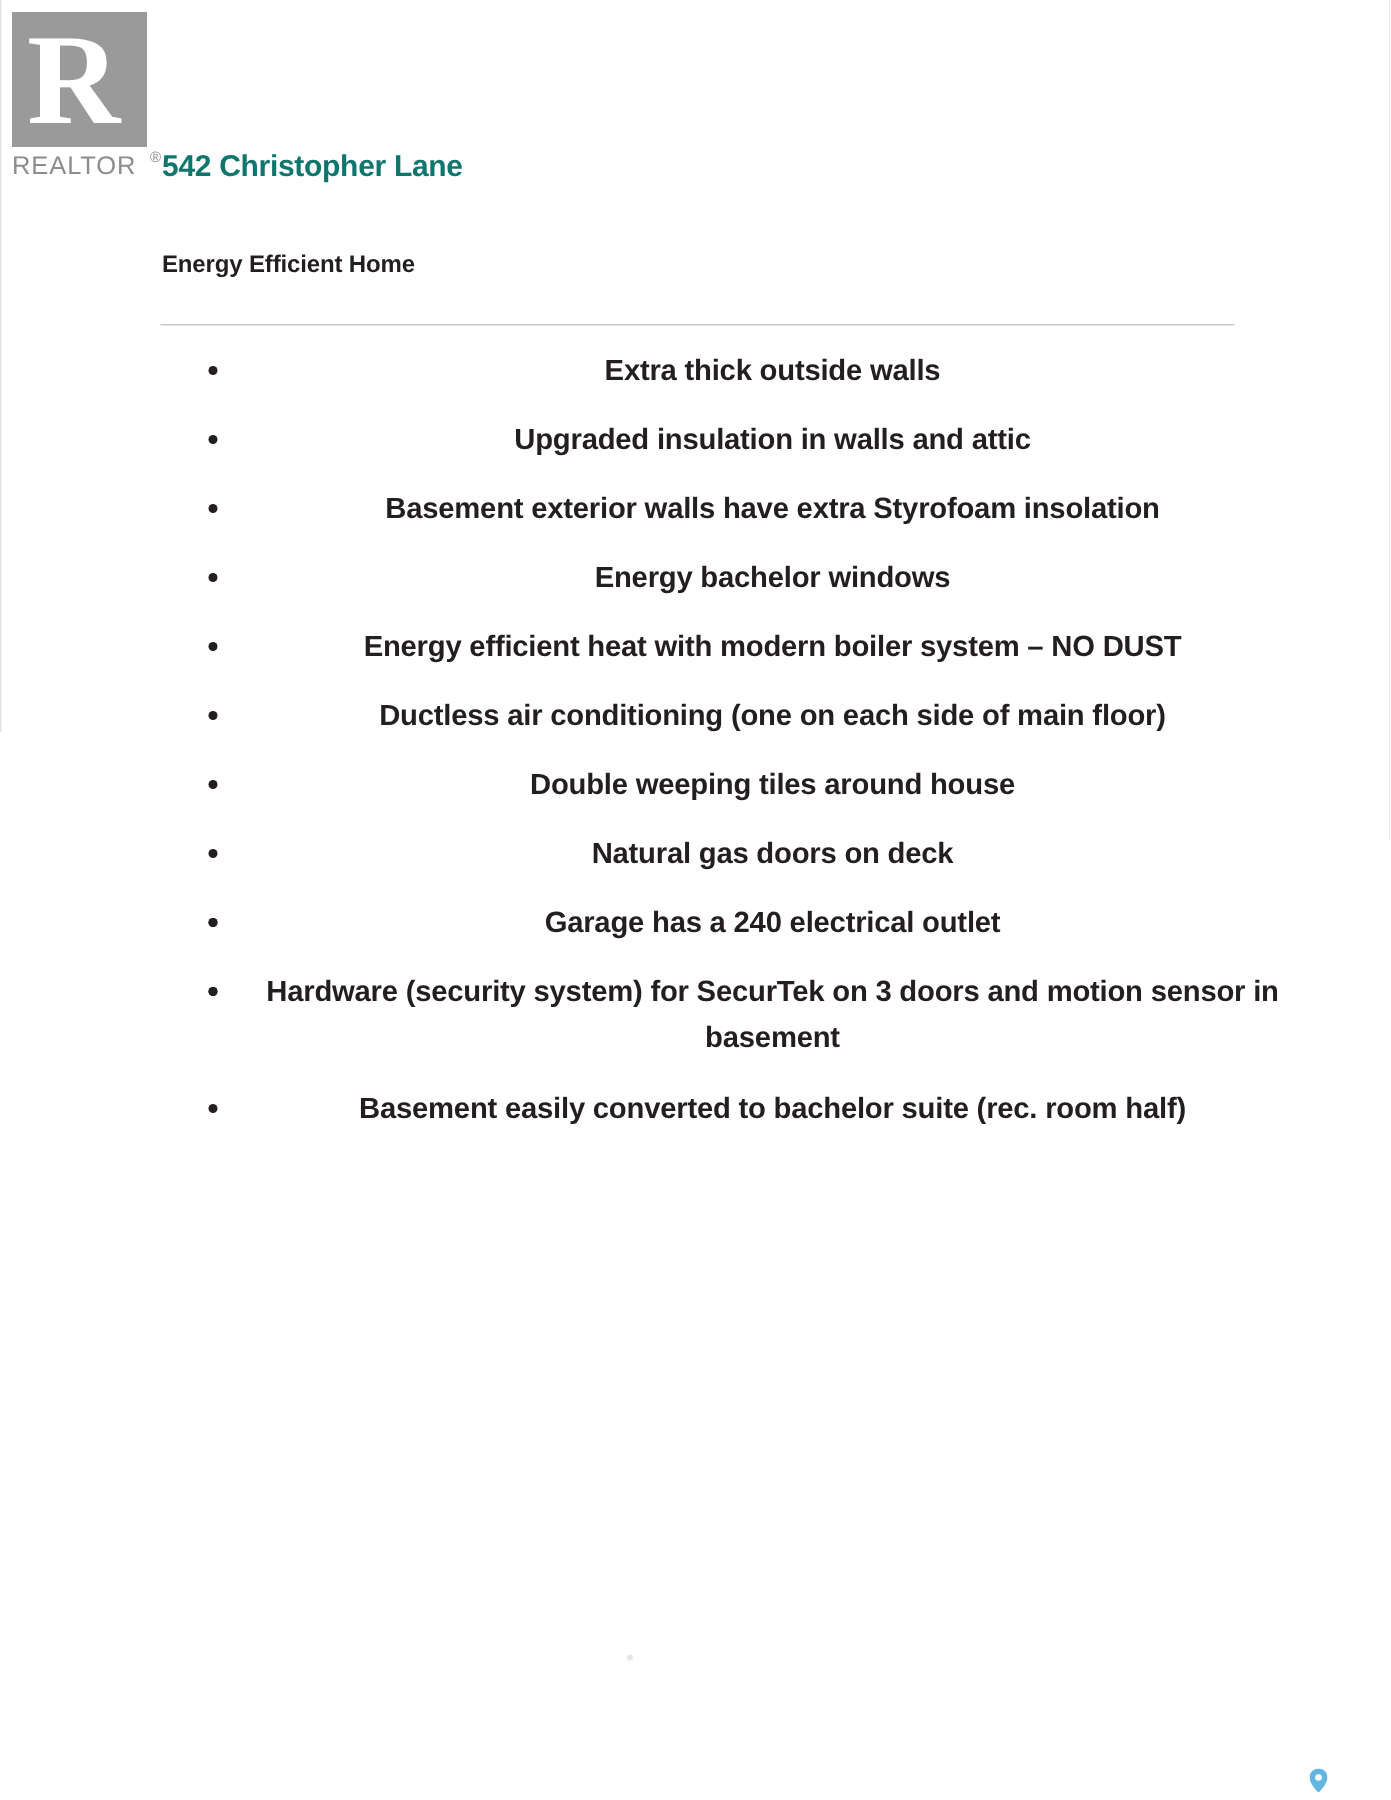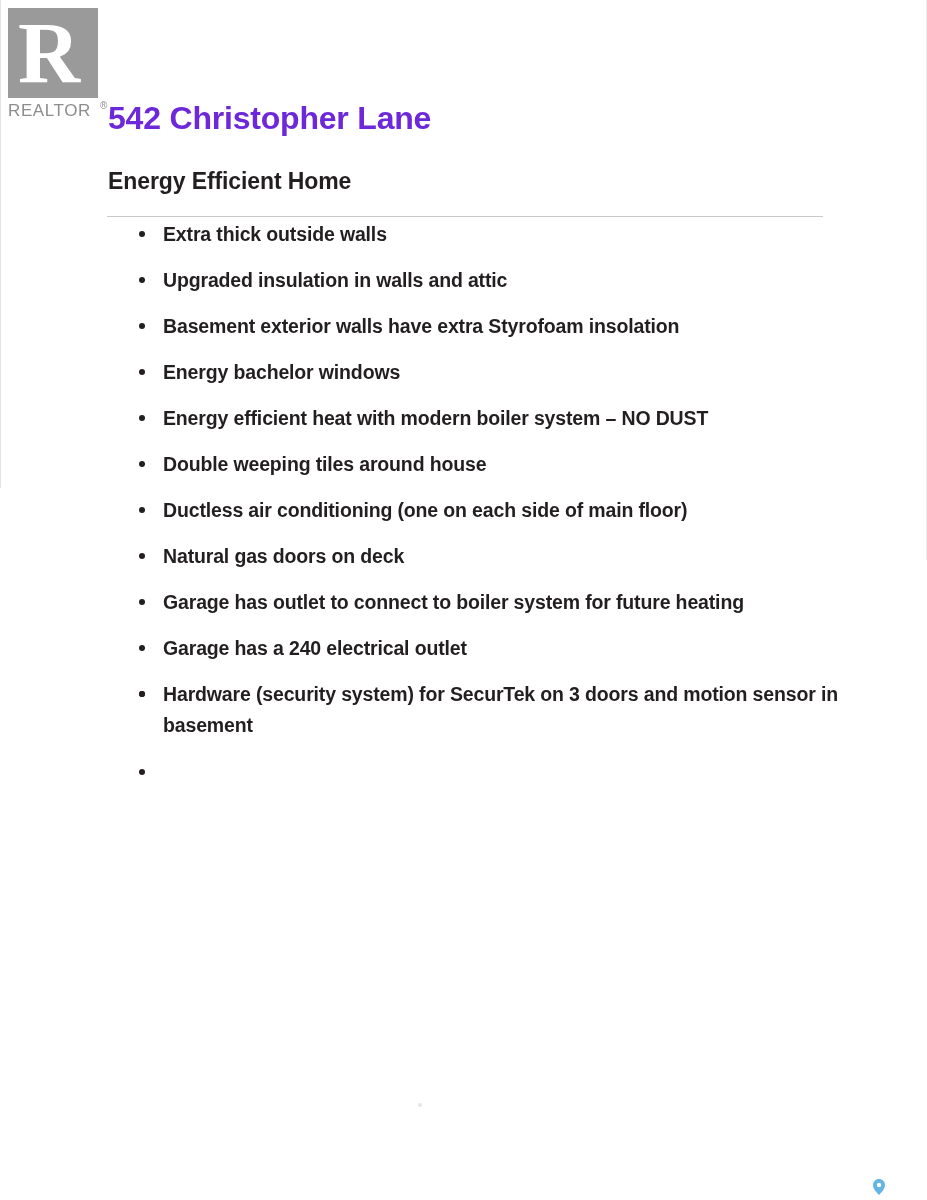--- a/index.html
+++ b/index.html
@@ -91,56 +91,57 @@
     left: 92px;
     top: 92px;
     font-size: 10px;
     color: #8d8d8d;
   }
 
   .doc-title {
     position: absolute;
     left: 108px;
     top: 100px;
-    font-size: 32px;
+    font-size: 20px;
     font-weight: bold;
     letter-spacing: -0.2px;
-    color: #6d28d9;
+    color: #0f766e;
     white-space: nowrap;
   }
 
   .section-title {
     position: absolute;
     left: 108px;
     top: 168px;
-    font-size: 23px;
+    font-size: 16px;
     font-weight: bold;
     letter-spacing: -0.1px;
     color: #231f20;
     white-space: nowrap;
   }
 
   .rule {
     position: absolute;
     left: 107px;
     top: 216px;
     width: 716px;
     height: 1px;
     background: #c9c9c9;
   }
 
   
   .bullet-list {
     position: absolute;
     left: 107px;
-    top: 219px;
+    top: 232px;
     width: 760px;
     list-style: none;
     margin: 0;
     padding: 0;
+    text-align: center;
   }
   .bullet-item {
     position: relative;
     padding-left: 56px;
     font-size: 19.5px;
     font-weight: bold;
     line-height: 31px;
     letter-spacing: -0.15px;
     color: #231f20;
     margin-bottom: 15px;
@@ -220,47 +221,47 @@
     <li class="bullet-item">
       <span class="dot"></span>
       <span>Energy bachelor windows</span>
     </li>
     <li class="bullet-item">
       <span class="dot"></span>
       <span>Energy efficient heat with modern boiler system – NO DUST</span>
     </li>
     <li class="bullet-item">
       <span class="dot"></span>
+      <span>Ductless air conditioning (one on each side of main floor)</span>
+    </li>
+    <li class="bullet-item">
+      <span class="dot"></span>
       <span>Double weeping tiles around house</span>
     </li>
     <li class="bullet-item">
       <span class="dot"></span>
-      <span>Ductless air conditioning (one on each side of main floor)</span>
-    </li>
-    <li class="bullet-item">
-      <span class="dot"></span>
       <span>Natural gas doors on deck</span>
     </li>
     <li class="bullet-item tight">
       <span class="dot"></span>
-      <span>Garage has outlet to connect to boiler system for future heating</span>
     </li>
     <li class="bullet-item">
       <span class="dot"></span>
       <span>Garage has a 240 electrical outlet</span>
     </li>
     <li class="bullet-item">
       <span class="dot"></span>
     </li>
     <li class="bullet-item">
       <span class="dot"></span>
       <span>Hardware (security system) for SecurTek on 3 doors and motion sensor in basement</span>
     </li>
     <li class="bullet-item gap-before">
       <span class="dot"></span>
+      <span>Basement easily converted to bachelor suite (rec. room half)</span>
     </li>
   </ul>
 
   <div class="artifact-a"></div>
 
   <div class="pin-icon">
     <svg width="12" height="16" viewBox="0 0 12 16">
       <path d="M6 0 C2.7 0 0 2.7 0 6 C0 10.5 6 16 6 16 C6 16 12 10.5 12 6 C12 2.7 9.3 0 6 0 Z" fill="#2f9ed8" opacity="0.75"></path>
       <circle cx="6" cy="6" r="2.2" fill="#ffffff"></circle>
     </svg>

